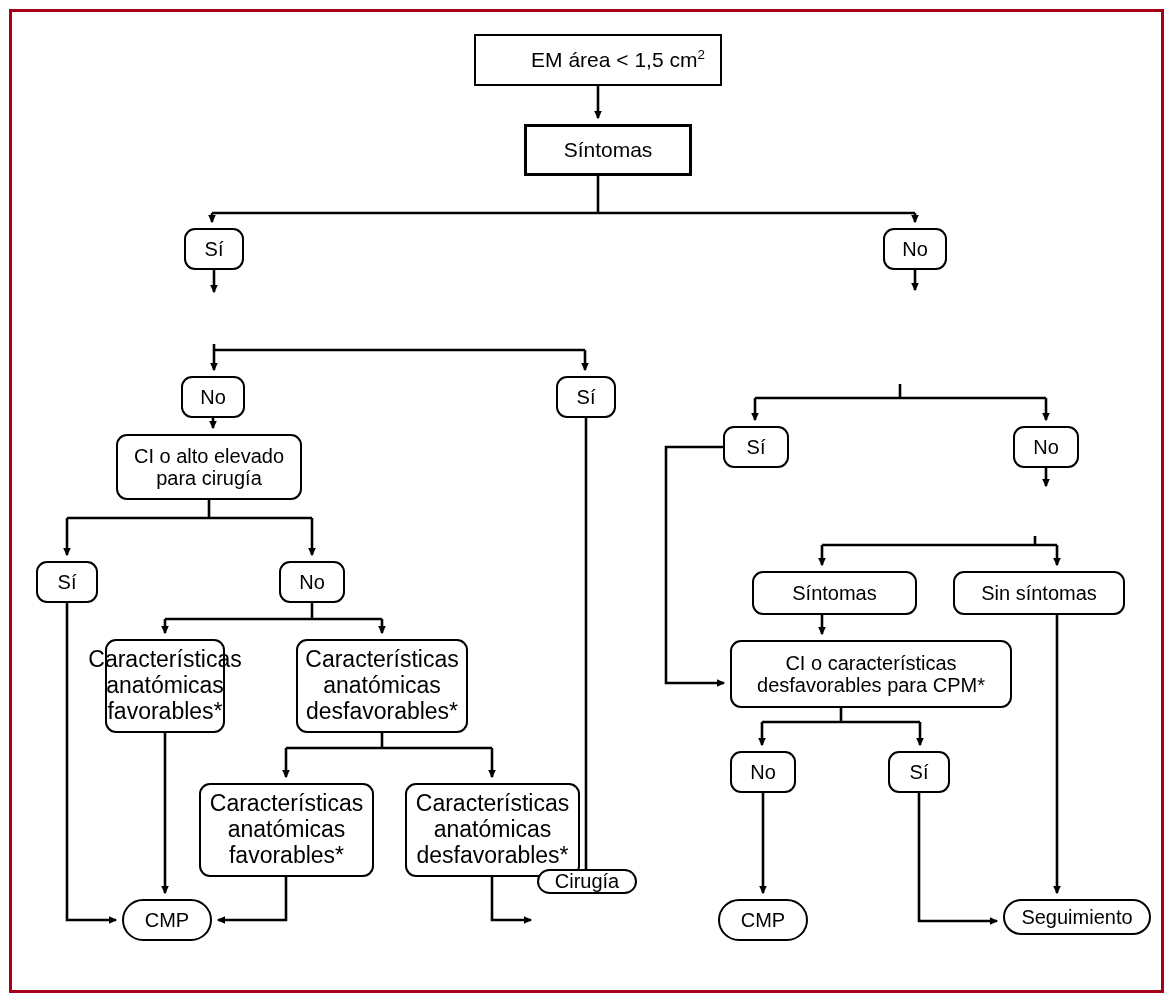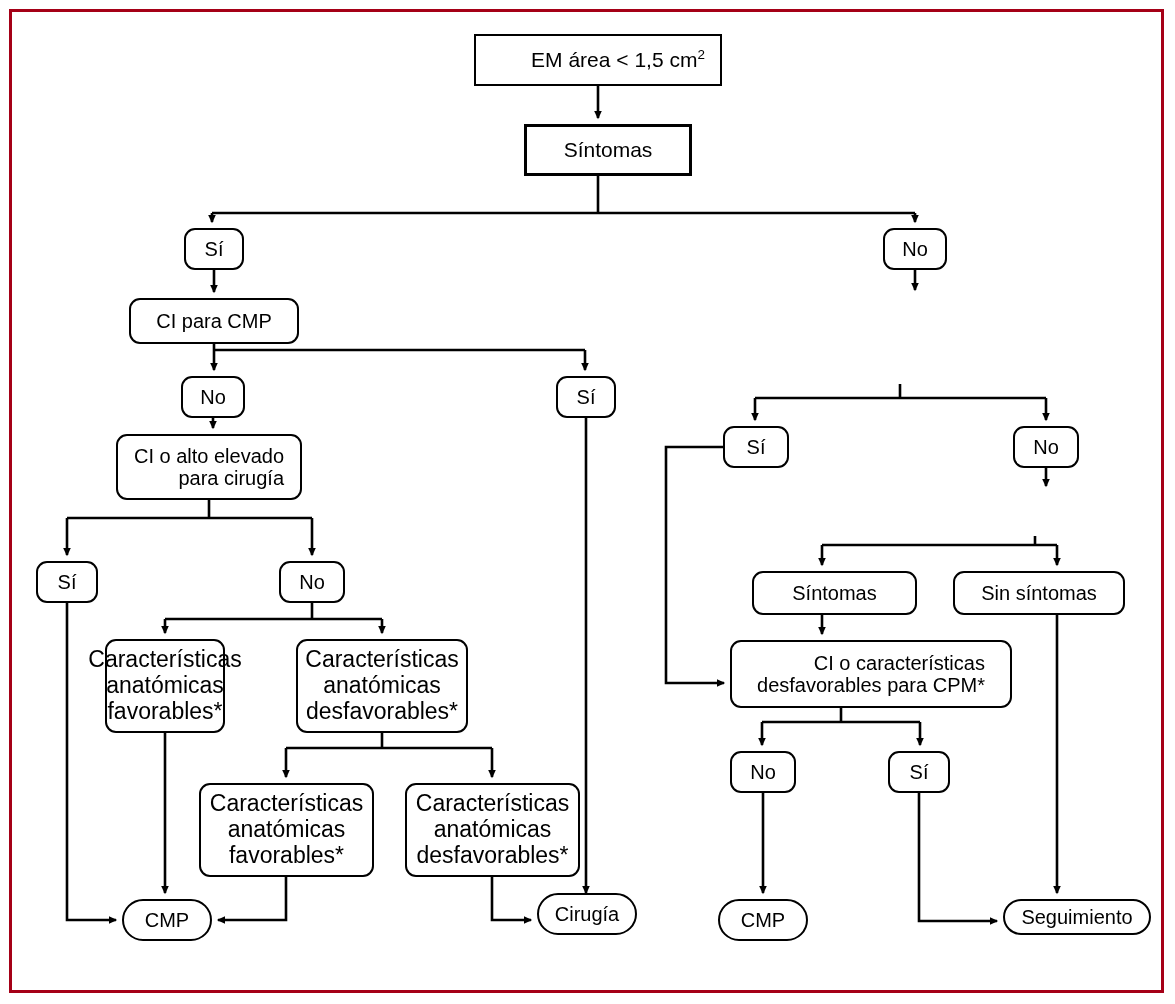--- a/index.html
+++ b/index.html
@@ -42,21 +42,21 @@
     background: #ffffff;
     border: 2px solid #000000;
     color: #000000;
     line-height: 1.12;
     white-space: pre-line;
   }
   .rect   { border-radius: 0; }
   .round  { border-radius: 11px; }
   .pill   { border-radius: 999px; }
   .f21 { font-size: 21px; }
-  .f20 { font-size: 20px; text-align: right; }
+  .f20 { font-size: 20px; }
   .f19 { font-size: 23px; }
   sup { font-size: 0.64em; vertical-align: super; line-height: 0; }
 </style>
 </head>
 <body>
 
 <div id="canvas">
 
   <svg id="edges" viewBox="0 0 1175 1004" xmlns="http://www.w3.org/2000/svg">
     <defs>
@@ -142,21 +142,20 @@
   <div class="node rect f21" style="left:474px;top:34px;width:248px;height:52px;border-width:2px;padding-left:40px;">
     <span>EM área &lt; 1,5 cm<sup>2</sup></span>
   </div>
 
   <div class="node rect f21" style="left:524px;top:124px;width:168px;height:52px;border-width:3px;">Síntomas</div>
 
   <div class="node round f20" style="left:184px;top:228px;width:60px;height:42px;">Sí</div>
 
   <div class="node round f20" style="left:883px;top:228px;width:64px;height:42px;">No</div>
 
-  <div class="node round f20" style="left:129px;top:298px;width:170px;height:46px;">CI para CMP</div>
 
 
   <div class="node round f20" style="left:181px;top:376px;width:64px;height:42px;">No</div>
 
   <div class="node round f20" style="left:556px;top:376px;width:60px;height:42px;">Sí</div>
 
   <div class="node round f20" style="left:723px;top:426px;width:66px;height:42px;">Sí</div>
 
   <div class="node round f20" style="left:1013px;top:426px;width:66px;height:42px;">No</div>
 
@@ -190,20 +189,20 @@
   <div class="node round f19" style="left:405px;top:783px;width:175px;height:94px;">Características
 anatómicas
 desfavorables*</div>
 
   <div class="node round f20" style="left:730px;top:751px;width:66px;height:42px;">No</div>
 
   <div class="node round f20" style="left:888px;top:751px;width:62px;height:42px;">Sí</div>
 
   <div class="node pill f20" style="left:122px;top:899px;width:90px;height:42px;">CMP</div>
 
-  <div class="node pill f20" style="left:537px;top:893px;width:100px;height:42px;">Cirugía</div>
+  <div class="node pill f20" style="left:537px;top:869px;width:100px;height:25px;">Cirugía</div>
 
   <div class="node pill f20" style="left:718px;top:899px;width:90px;height:42px;">CMP</div>
 
   <div class="node pill f20" style="left:1003px;top:899px;width:148px;height:36px;">Seguimiento</div>
 
   <div id="frame"></div>
 </div>
 
 </body></html>

